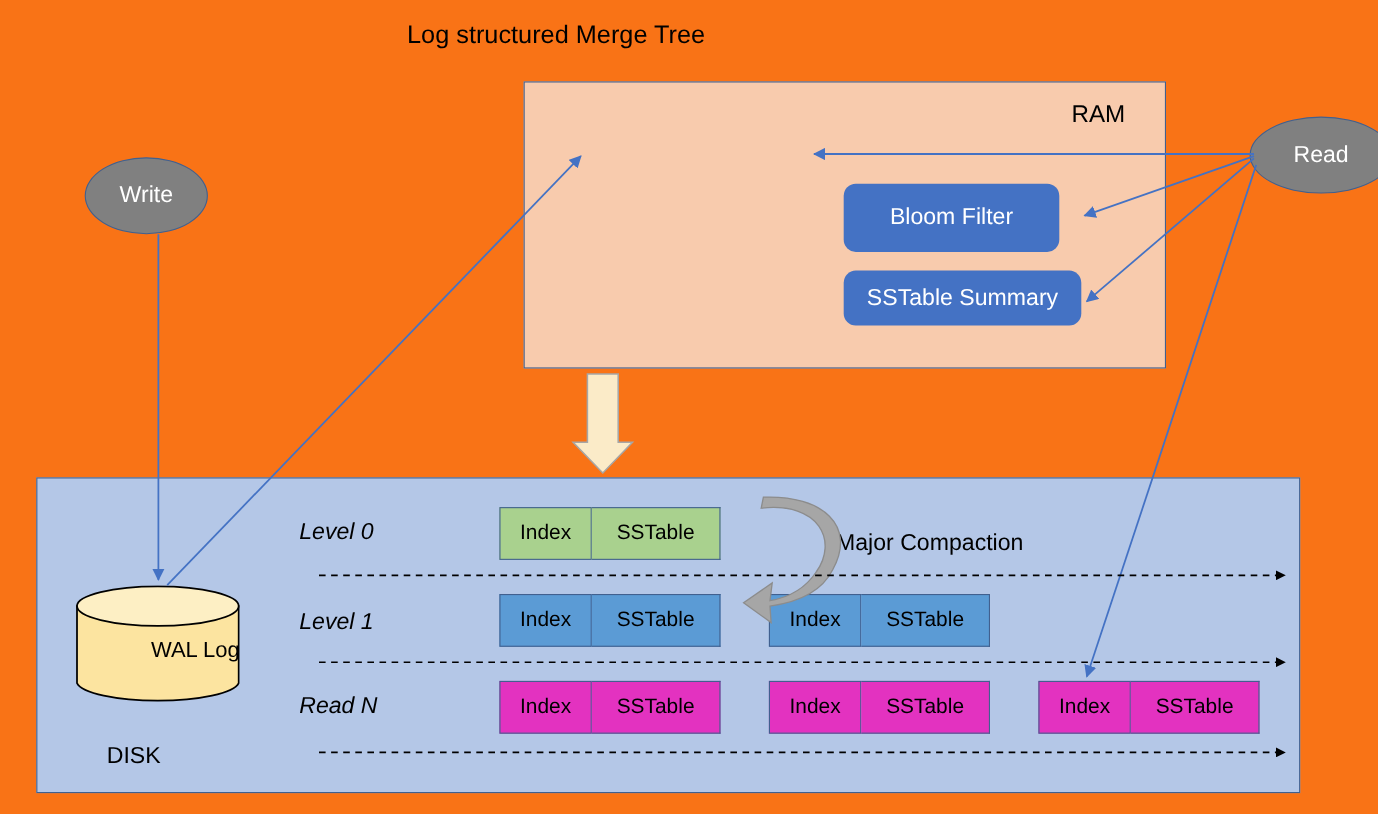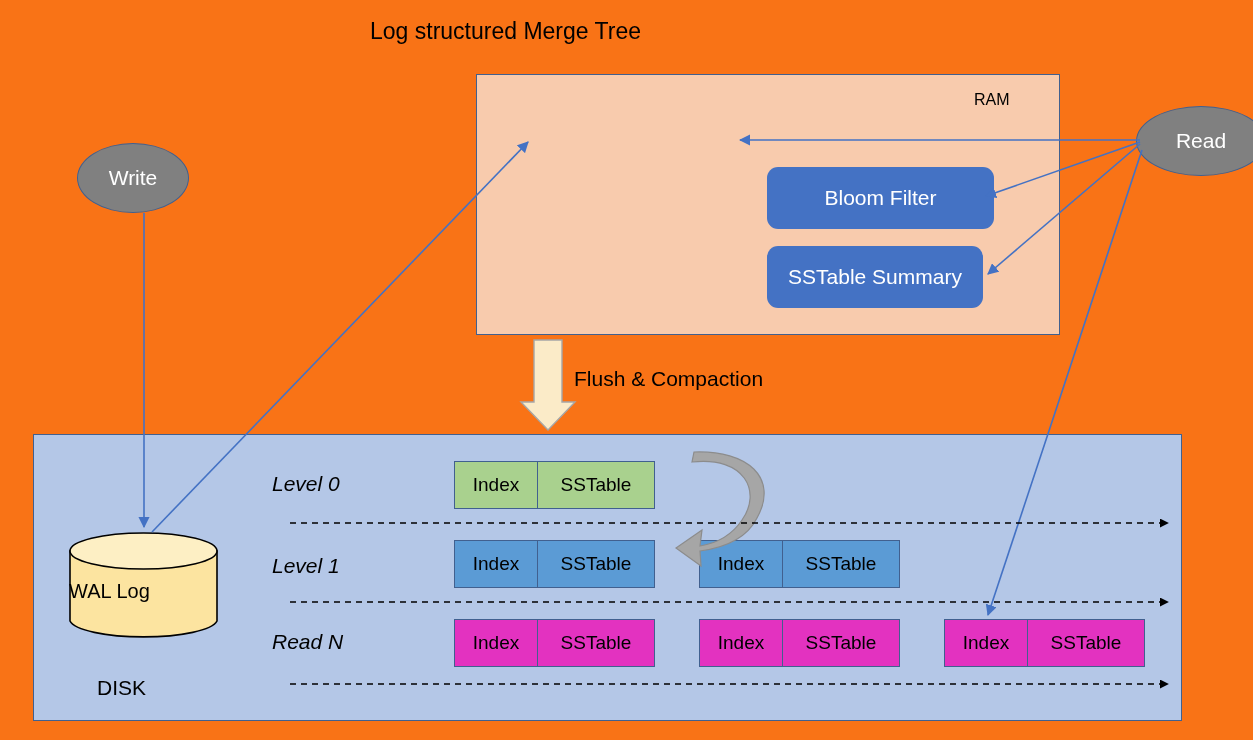--- a/index.html
+++ b/index.html
@@ -30,37 +30,37 @@
   
   #ram-box {
     left: 476px; top: 74px;
     width: 584px; height: 261px;
     background: #F8CBAD;
     border: 1.5px solid #41608F;
     box-sizing: border-box;
   }
   #ram-label {
     left: 974px; top: 91px;
-    font-size: 16px; color: #000;
+    font-size: 22px; color: #000;
   }
 
   
   .blue-round {
     background: #4472C4;
     border-radius: 11px;
     color: #ffffff;
     display: flex;
     align-items: center;
     justify-content: center;
     font-size: 21px;
     box-sizing: border-box;
   }
   #memtable    { left: 533px; top: 109px; width: 202px; height: 63px; }
-  #bloomfilter { left: 767px; top: 167px; width: 227px; height: 62px; }
-  #sstsummary  { left: 767px; top: 246px; width: 216px; height: 62px; }
+  #bloomfilter { left: 767px; top: 167px; width: 196px; height: 62px; }
+  #sstsummary  { left: 767px; top: 246px; width: 216px; height: 50px; }
 
   
   .ellipse {
     background: #808080;
     border: 1.5px solid #41608F;
     border-radius: 50%;
     color: #ffffff;
     display: flex;
     align-items: center;
     justify-content: center;
@@ -84,21 +84,21 @@
   }
 
   
   #wal-cyl {
     left: 69px; top: 532px;
     width: 149px; height: 108px;
   }
   #wal-text {
     left: 69px; top: 580px;
     width: 149px;
-    text-align: left;
+    text-align: right;
     font-size: 20px;
     color: #000;
   }
 
   
   .level-label {
     font-size: 21px; color: #000;
     white-space: nowrap;
     font-style: italic;
   }
@@ -163,21 +163,20 @@
 
   <div class="abs" id="ram-box"></div>
   <div class="abs" id="ram-label">RAM</div>
 
   <div class="abs blue-round" id="bloomfilter">Bloom Filter</div>
   <div class="abs blue-round" id="sstsummary">SSTable Summary</div>
 
   <div class="abs ellipse" id="write-ellipse">Write</div>
   <div class="abs ellipse" id="read-ellipse">Read</div>
 
-  <div class="abs" id="flush-label">Flush &amp; Compaction</div>
 
   <div class="abs" id="disk-box"></div>
   <div class="abs" id="disk-label">DISK</div>
 
   <svg class="abs" id="wal-cyl" viewBox="0 0 149 108">
     <path d="M1,19 L1,89 A74,18 0 0 0 148,89 L148,19 Z" fill="#FCE4A0" stroke="#000000" stroke-width="1.6"></path>
     <ellipse cx="74.5" cy="19" rx="73.5" ry="18" fill="#FDEFC4" stroke="#000000" stroke-width="1.6"></ellipse>
   </svg>
   <div class="abs" id="wal-text">WAL Log</div>
 
@@ -205,20 +204,21 @@
   </div>
   <div class="abs pair magenta" id="ln-b">
     <div class="cell-index">Index</div>
     <div class="cell-sstable">SSTable</div>
   </div>
   <div class="abs pair magenta" id="ln-c">
     <div class="cell-index">Index</div>
     <div class="cell-sstable">SSTable</div>
   </div>
 
+  <div class="abs" id="major-label">Major Compaction</div>
 
   <svg class="abs" id="overlay" viewBox="0 0 1253 740">
     <defs>
       <marker id="arrowBlue" viewBox="0 0 10 10" refX="9" refY="5" markerWidth="7" markerHeight="7" orient="auto-start-reverse">
         <path d="M 0 0 L 10 5 L 0 10 z" fill="#4472C4"></path>
       </marker>
       <marker id="arrowBlack" viewBox="0 0 10 10" refX="9" refY="5" markerWidth="6" markerHeight="6" orient="auto-start-reverse">
         <path d="M 0 0 L 10 5 L 0 10 z" fill="#000000"></path>
       </marker>
     </defs>

